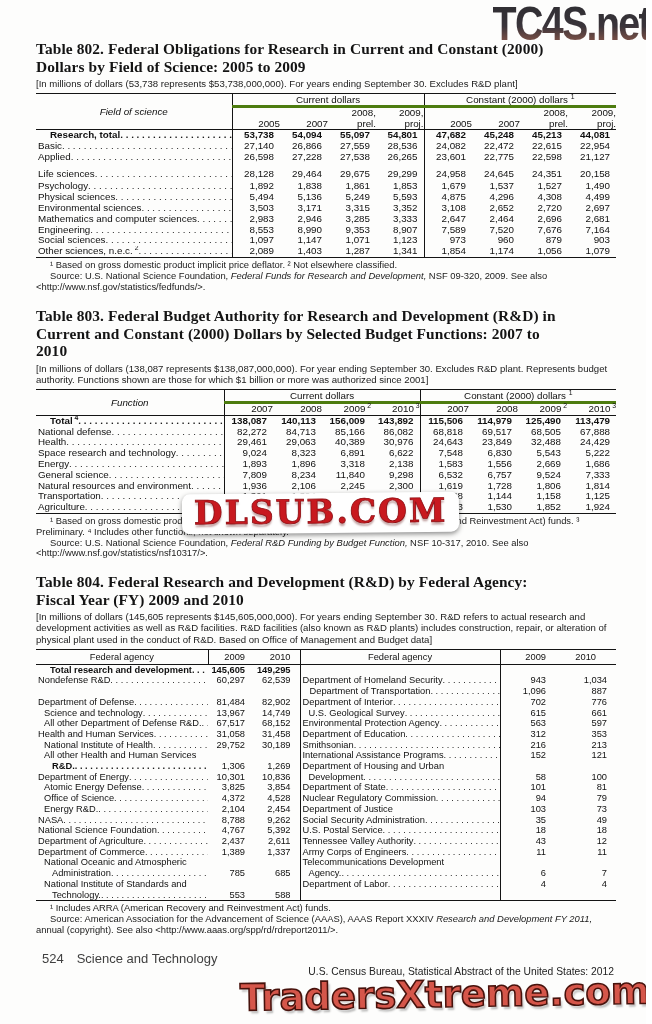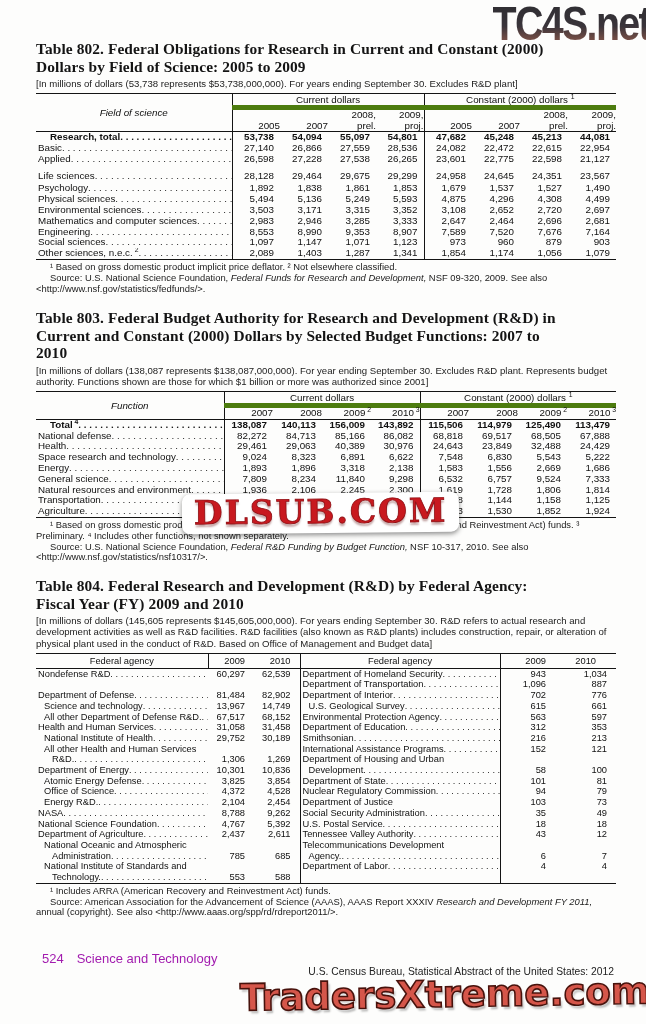--- a/index.html
+++ b/index.html
@@ -9,21 +9,21 @@
 
   .tbl-title{font-family:"Liberation Serif",serif;font-weight:bold;font-size:15.4px;
              line-height:17.5px;margin:0 0 3px 0;color:#141414;letter-spacing:.1px;}
   .mt1{margin-top:15px;} .mt2{margin-top:14px;}
   .headnote{font-size:9.6px;line-height:11.2px;margin:0 0 4px 0;color:#1b1b1b;}
 
   table.gt{border-collapse:collapse;table-layout:fixed;width:580px;font-size:9.8px;
            border-top:1.3px solid #141414;border-bottom:1.3px solid #141414;color:#101010;}
   table.gt.t4{font-size:9.3px;}
   .gt th{font-weight:normal;padding:0;}
-  .grp{text-align:center;padding:2px 0 1px;border-bottom:5px solid #4d7c0f;}
+  .grp{text-align:center;padding:2px 0 1px;border-bottom:3px solid #4d7c0f;}
   .bl{border-left:1px solid #141414;}
   .hb{border-bottom:1.3px solid #141414;}
   .stubh{text-align:center;vertical-align:middle;font-style:italic;}
   .yr{text-align:right;vertical-align:bottom;padding:1px 6px 2px 0;line-height:10.5px;}
   .gt tbody td{padding:0;line-height:10.8px;height:10.8px;white-space:nowrap;}
   .t4 tbody td{line-height:10.7px;height:10.7px;}
   .gt td.num{text-align:right;padding-right:6px;}
   .t4 td.num{padding-right:9px;}
   .t4 .pr2{padding-right:20px;}
   .t4 .fa{text-align:center;padding:2px 0;}
@@ -34,21 +34,21 @@
   .lbl{display:flex;align-items:baseline;overflow:hidden;white-space:nowrap;}
   .txt{flex:0 0 auto;}
   .dots{flex:1 1 0;overflow:hidden;color:#1c1c1c;}
   .dots::after{content:" . . . . . . . . . . . . . . . . . . . . . . . . . . . . . . . . . . . . . . . . . . . .";}
   .dots.off::after{content:"";}
   sup{font-size:6.8px;line-height:0;}
 
   .fnblock{margin:2px 0 0 0;}
   .fn{margin:0;text-indent:14px;font-size:9.4px;line-height:10.8px;color:#1a1a1a;}
 
-  .footer-left{position:absolute;left:42px;top:951px;font-size:13px;color:#a21caf;}
+  .footer-left{position:absolute;left:42px;top:951px;font-size:13px;color:#404040;}
   .footer-left .chap{margin-left:13px;}
   .footer-right{position:absolute;left:232px;top:966px;width:382px;text-align:right;
                 font-size:10.3px;color:#222;}
 
   
   .wm-top{position:absolute;top:2px;right:-4px;z-index:5;font-family:"Liberation Sans",sans-serif;
           font-weight:bold;font-size:48px;line-height:44px;letter-spacing:-2px;
           transform:scaleX(.82);transform-origin:100% 0;filter:blur(.3px);color:#3a3438;}
   @supports ((-webkit-background-clip:text)){
     .wm-top{background:linear-gradient(180deg,#2f2e32 0%,#39343a 55%,#6e4b44 82%,#82574e 100%);
@@ -161,21 +161,21 @@
                     <span class="dots"></span>
                   </div>
                 </td>
                 <td class="num bl">28,128</td>
                 <td class="num">29,464</td>
                 <td class="num">29,675</td>
                 <td class="num">29,299</td>
                 <td class="num bl">24,958</td>
                 <td class="num">24,645</td>
                 <td class="num">24,351</td>
-                <td class="num">23,567</td>
+                <td class="num">20,158</td>
               </tr>
               <tr>
                 <td class="lbl-cell">
                   <div class="lbl" style="padding-left: 2px;">
                     <span class="txt"><span>Psychology</span></span>
                     <span class="dots"></span>
                   </div>
                 </td>
                 <td class="num bl">1,892</td>
                 <td class="num">1,838</td>
@@ -495,20 +495,33 @@
               <tr>
                 <th class="fa hb">Federal agency</th>
                 <th class="yr4 hb bl">2009</th>
                 <th class="yr4 hb">2010</th>
                 <th class="fa hb bl">Federal agency</th>
                 <th class="yr4 hb bl">2009</th>
                 <th class="yr4 hb pr2">2010</th>
               </tr>
             </thead>
             <tbody>
+              <tr class="b">
+                <td class="lbl-cell">
+                  <div class="lbl" style="padding-left: 14px;">
+                    <span class="txt"><span>Total research and development</span></span>
+                    <span class="dots"></span>
+                  </div>
+                </td>
+                <td class="num">145,605</td>
+                <td class="num">149,295</td>
+                <td class="lbl-cell bl"></td>
+                <td class="num bl"></td>
+                <td class="num pr2"></td>
+              </tr>
               <tr>
                 <td class="lbl-cell">
                   <div class="lbl" style="padding-left: 2px;">
                     <span class="txt"><span>Nondefense R&amp;D</span></span>
                     <span class="dots"></span>
                   </div>
                 </td>
                 <td class="num">60,297</td>
                 <td class="num">62,539</td>
                 <td class="lbl-cell bl">
@@ -518,21 +531,21 @@
                   </div>
                 </td>
                 <td class="num bl">943</td>
                 <td class="num pr2">1,034</td>
               </tr>
               <tr>
                 <td class="lbl-cell"></td>
                 <td class="num"></td>
                 <td class="num"></td>
                 <td class="lbl-cell bl">
-                  <div class="lbl" style="padding-left: 2px;">
+                  <div class="lbl" style="padding-left: 9px;">
                     <span class="txt"><span>Department of Transportation</span></span>
                     <span class="dots"></span>
                   </div>
                 </td>
                 <td class="num bl">1,096</td>
                 <td class="num pr2">887</td>
               </tr>
               <tr>
                 <td class="lbl-cell">
                   <div class="lbl" style="padding-left: 2px;">
@@ -636,21 +649,21 @@
                   <div class="lbl" style="padding-left: 2px;">
                     <span class="txt"><span>International Assistance Programs</span></span>
                     <span class="dots"></span>
                   </div>
                 </td>
                 <td class="num bl">152</td>
                 <td class="num pr2">121</td>
               </tr>
               <tr>
                 <td class="lbl-cell">
-                  <div class="lbl" style="padding-left: 16px;">
+                  <div class="lbl" style="padding-left: 16px; font-weight: bold;">
                     <span class="txt"><span>R&amp;D.</span></span>
                     <span class="dots"></span>
                   </div>
                 </td>
                 <td class="num">1,306</td>
                 <td class="num">1,269</td>
                 <td class="lbl-cell bl">
                   <div class="lbl" style="padding-left: 2px;">
                     <span class="txt"><span>Department of Housing and Urban</span></span>
                     <span class="dots off"></span>
@@ -777,20 +790,38 @@
                 <td class="num">2,437</td>
                 <td class="num">2,611</td>
                 <td class="lbl-cell bl">
                   <div class="lbl" style="padding-left: 2px;">
                     <span class="txt"><span>Tennessee Valley Authority</span></span>
                     <span class="dots"></span>
                   </div>
                 </td>
                 <td class="num bl">43</td>
                 <td class="num pr2">12</td>
+              </tr>
+              <tr>
+                <td class="lbl-cell">
+                  <div class="lbl" style="padding-left: 2px;">
+                    <span class="txt"><span>Department of Commerce</span></span>
+                    <span class="dots"></span>
+                  </div>
+                </td>
+                <td class="num">1,389</td>
+                <td class="num">1,337</td>
+                <td class="lbl-cell bl">
+                  <div class="lbl" style="padding-left: 2px;">
+                    <span class="txt"><span>Army Corps of Engineers</span></span>
+                    <span class="dots"></span>
+                  </div>
+                </td>
+                <td class="num bl">11</td>
+                <td class="num pr2">11</td>
               </tr>
               <tr>
                 <td class="lbl-cell">
                   <div class="lbl" style="padding-left: 8px;">
                     <span class="txt"><span>National Oceanic and Atmospheric</span></span>
                     <span class="dots off"></span>
                   </div>
                 </td>
                 <td class="num"></td>
                 <td class="num"></td>

